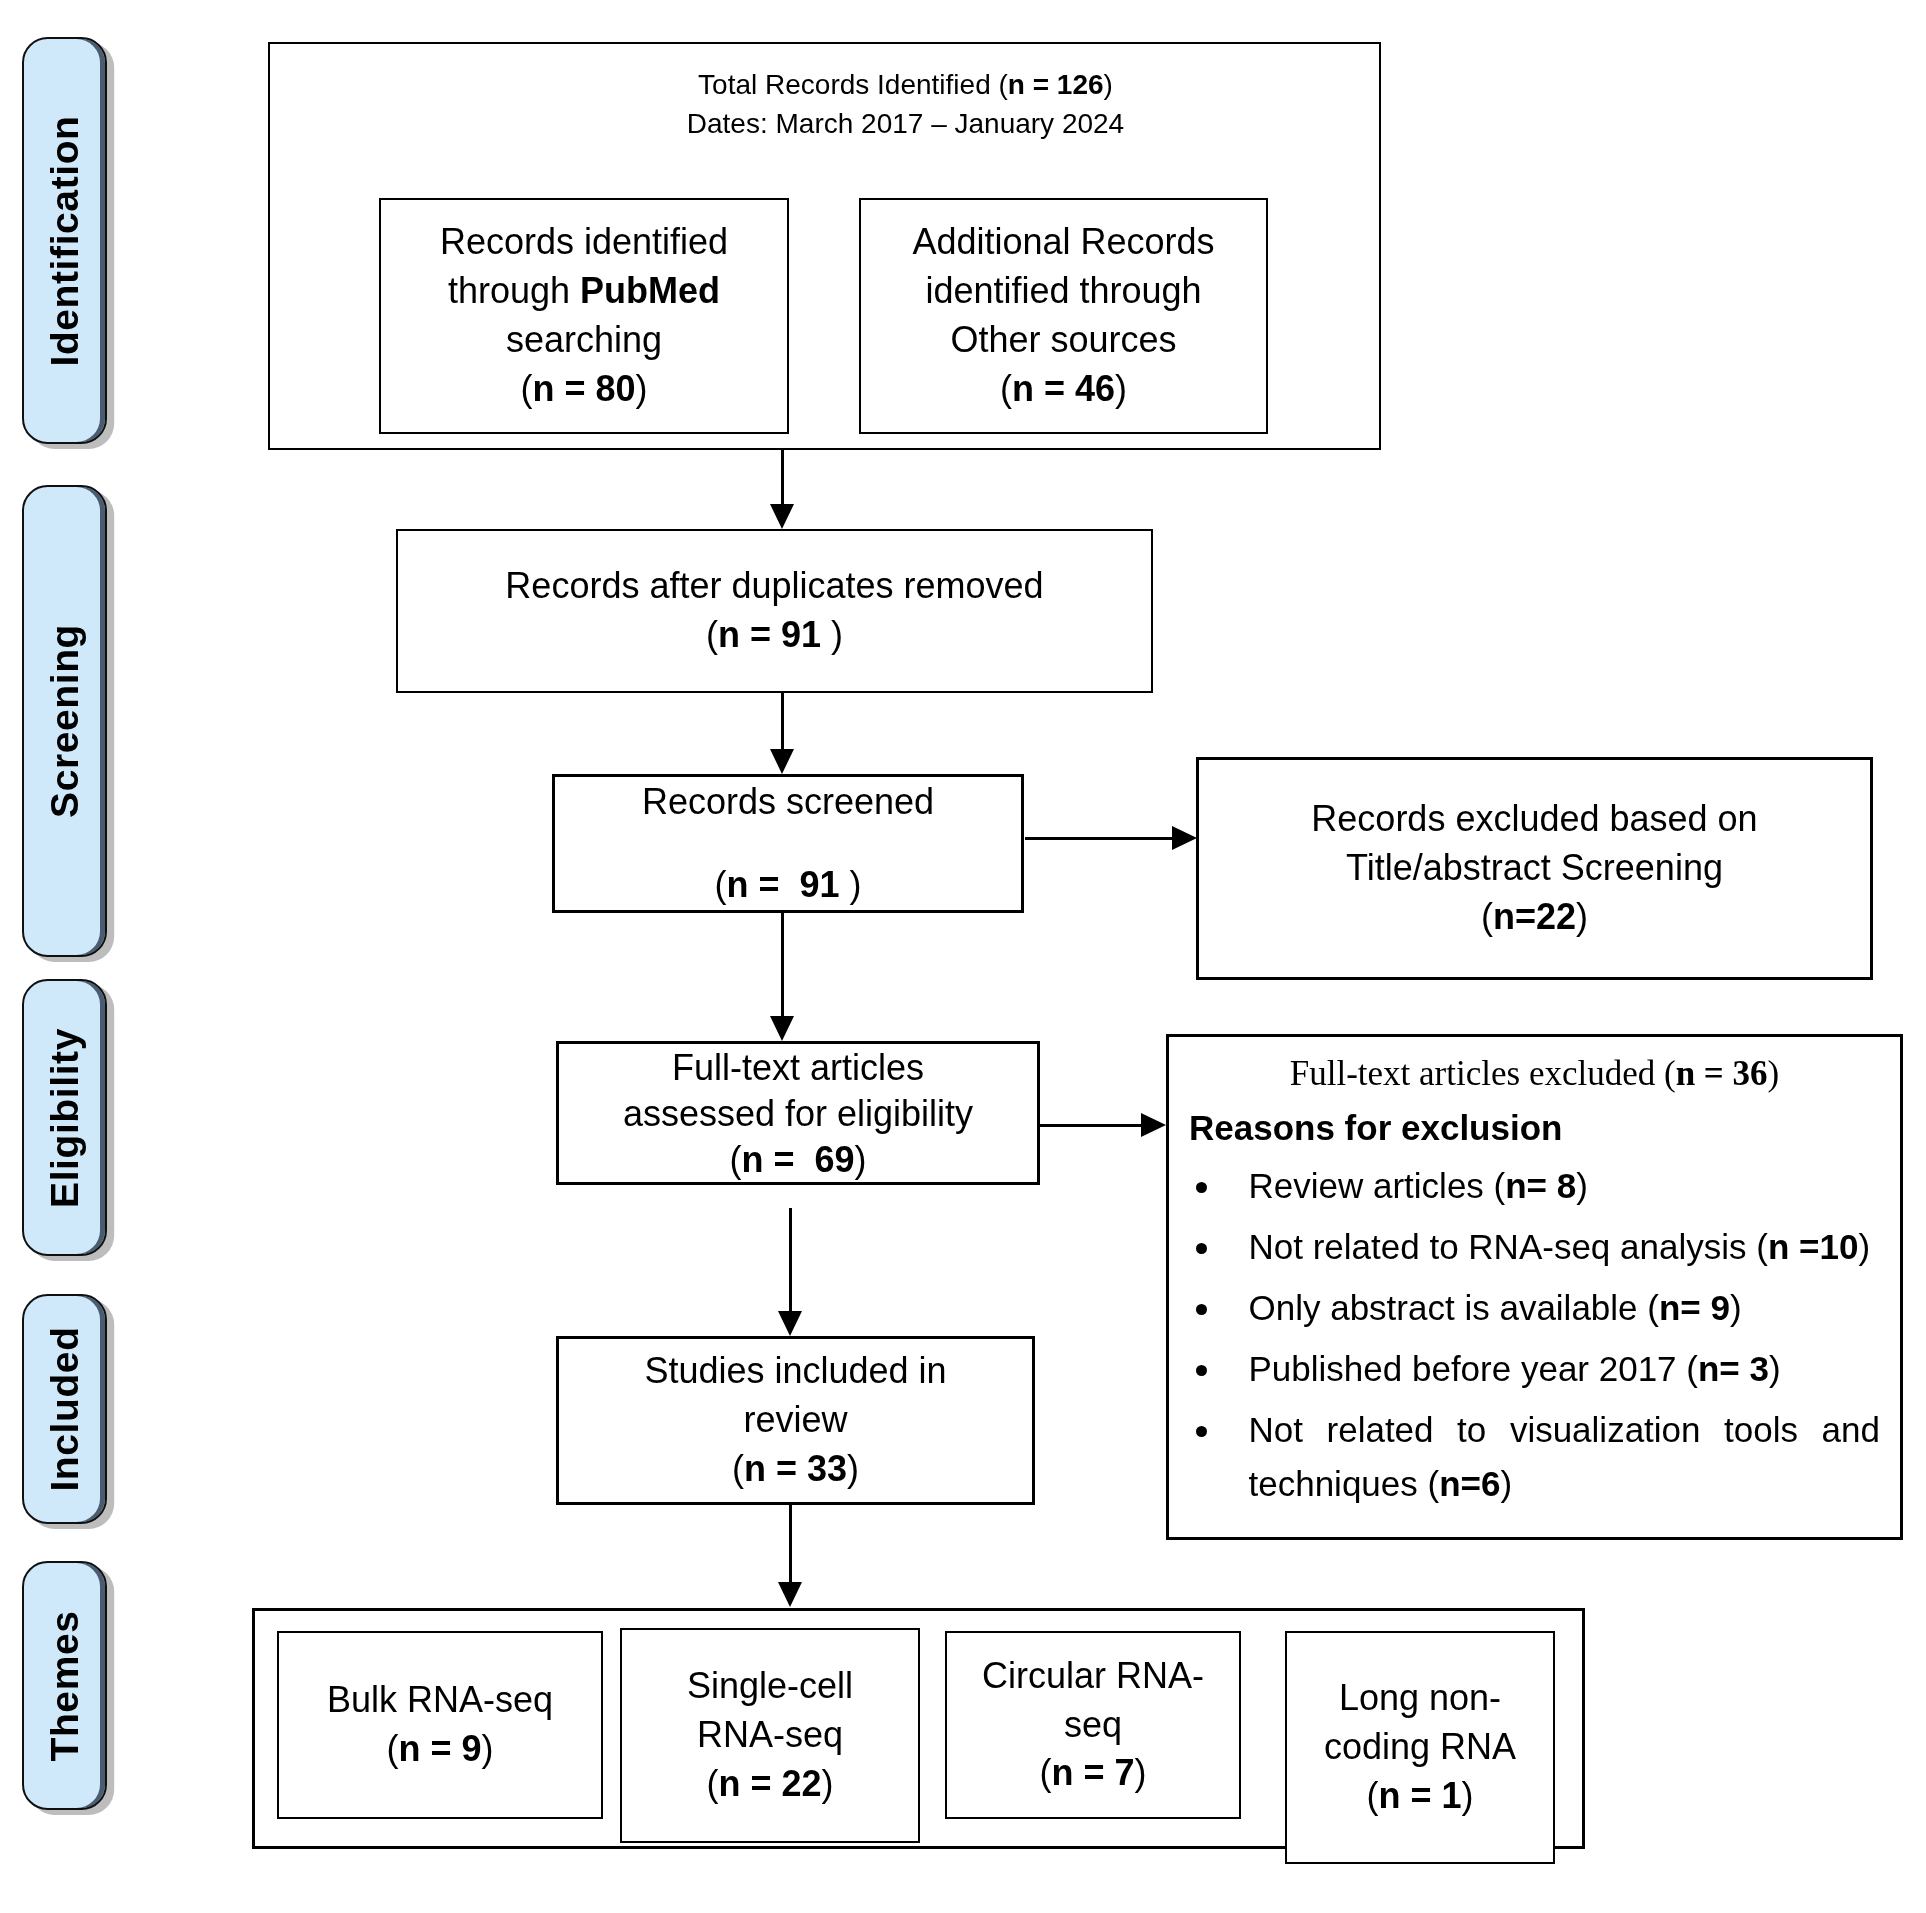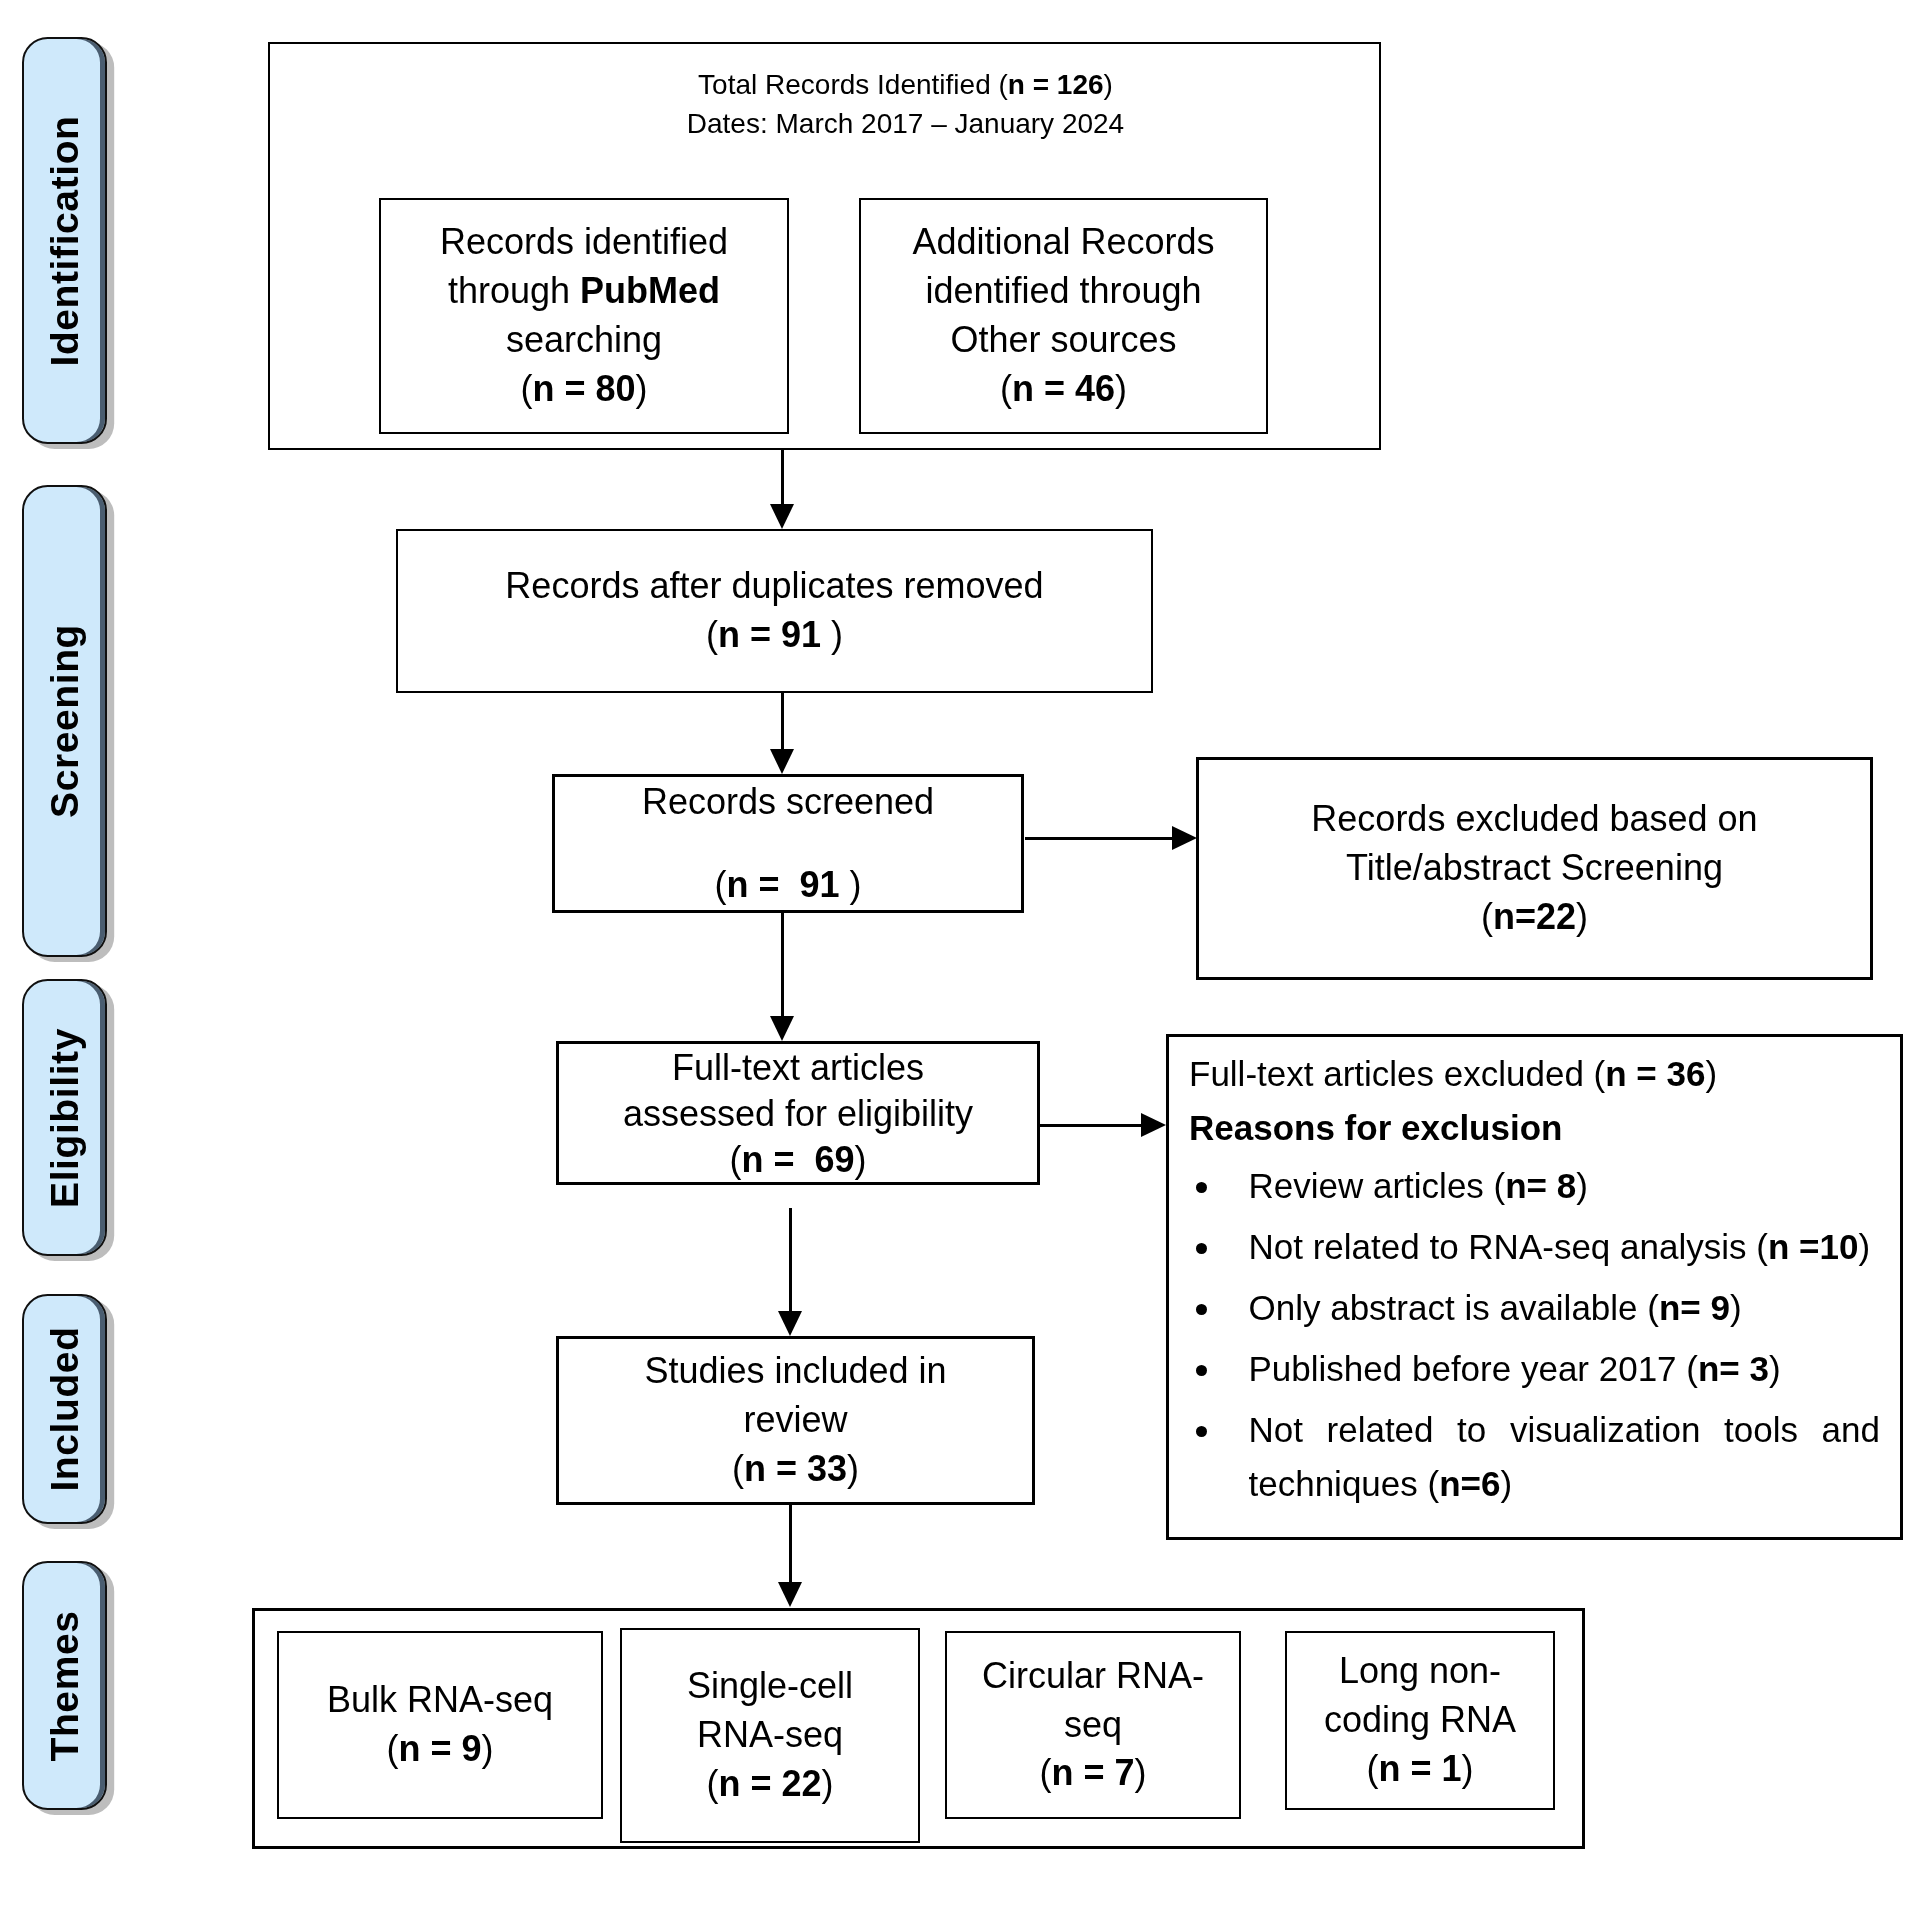--- a/index.html
+++ b/index.html
@@ -50,21 +50,21 @@
   }
 
   
   .reasons {
     position: absolute;
     background: #fff; border: 3.3px solid #000;
     font-size: 35px; line-height: 1.55;
     padding: 10px 20px;
     text-align: left;
   }
-  .reasons .hdr { white-space: pre; }
+  .reasons .hdr { text-align: center; white-space: pre; font-family: Liberation Serif, serif; }
   .reasons .sub { font-weight: bold; }
   .reasons ul { list-style: disc outside; padding-left: 35px; margin-top: 3.3px; }
   .reasons li { padding-left: 24.5px; text-align: justify; margin-bottom: 6.7px; }
 
   
   .varrow { position: absolute; width: 24.5px; }
   .varrow .stem { position: absolute; left: 10.6px; top: 0; bottom: 13.4px; width: 3.3px; background: #000; }
   .varrow .head { position: absolute; left: 0; bottom: 0; width: 0; height: 0;
     border-left: 12.3px solid transparent; border-right: 12.3px solid transparent; border-top: 25.6px solid #000; }
   .harrow { position: absolute; height: 24.5px; }
@@ -196,21 +196,21 @@
     <div class="box mid" style="left:365px;top:16.7px;width:300px;height:215px;">
       <span class="line">Single-cell</span>
       <span class="line">RNA-seq</span>
       <span class="line count"><span>(</span><b>n = 22</b><span>)</span></span>
     </div>
     <div class="box mid" style="left:690px;top:20px;width:296px;height:188px;">
       <span class="line">Circular RNA-</span>
       <span class="line">seq</span>
       <span class="line count"><span>(</span><b>n = 7</b><span>)</span></span>
     </div>
-    <div class="box mid" style="left:1030px;top:20px;width:270px;height:179px;">
+    <div class="box mid" style="left:1030px;top:20px;width:270px;height:233px;">
       <span class="line">Long non-</span>
       <span class="line">coding RNA</span>
       <span class="line count"><span>(</span><b>n = 1</b><span>)</span></span>
     </div>
   </div>
 
 </div>
 
 
 </body></html>

